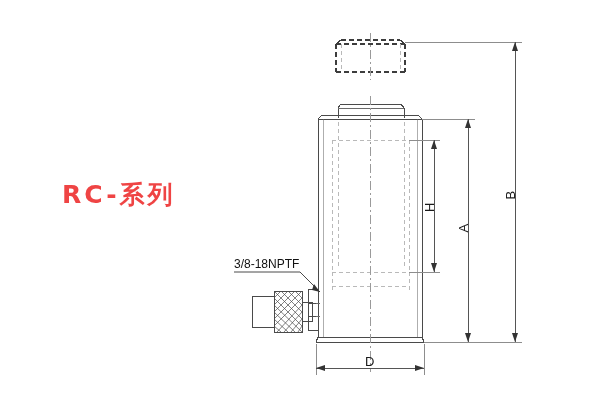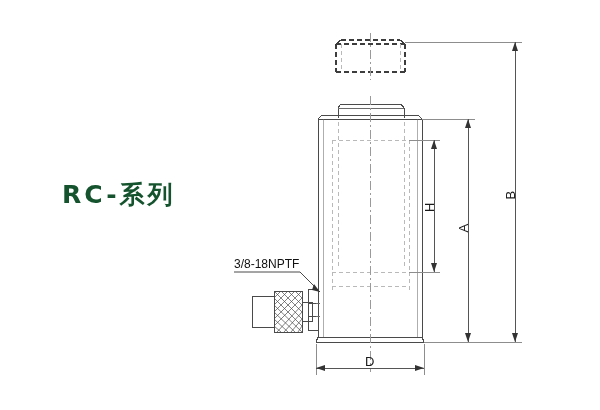--- a/index.html
+++ b/index.html
@@ -97,21 +97,21 @@
     font-size: 12px;
     fill: #111111;
   }
   .series-title {
     position: absolute;
     left: 62px;
     top: 178px;
     font-family: "DejaVu Sans", "Liberation Sans", sans-serif;
     font-size: 25px;
     font-weight: 600;
-    color: #14532d;
+    color: #ef4444;
     letter-spacing: 3px;
     white-space: nowrap;
   }
 </style>
 </head>
 <body>
 
 <div id="canvas">
 
   <svg id="drawing" viewBox="0 0 600 410">

